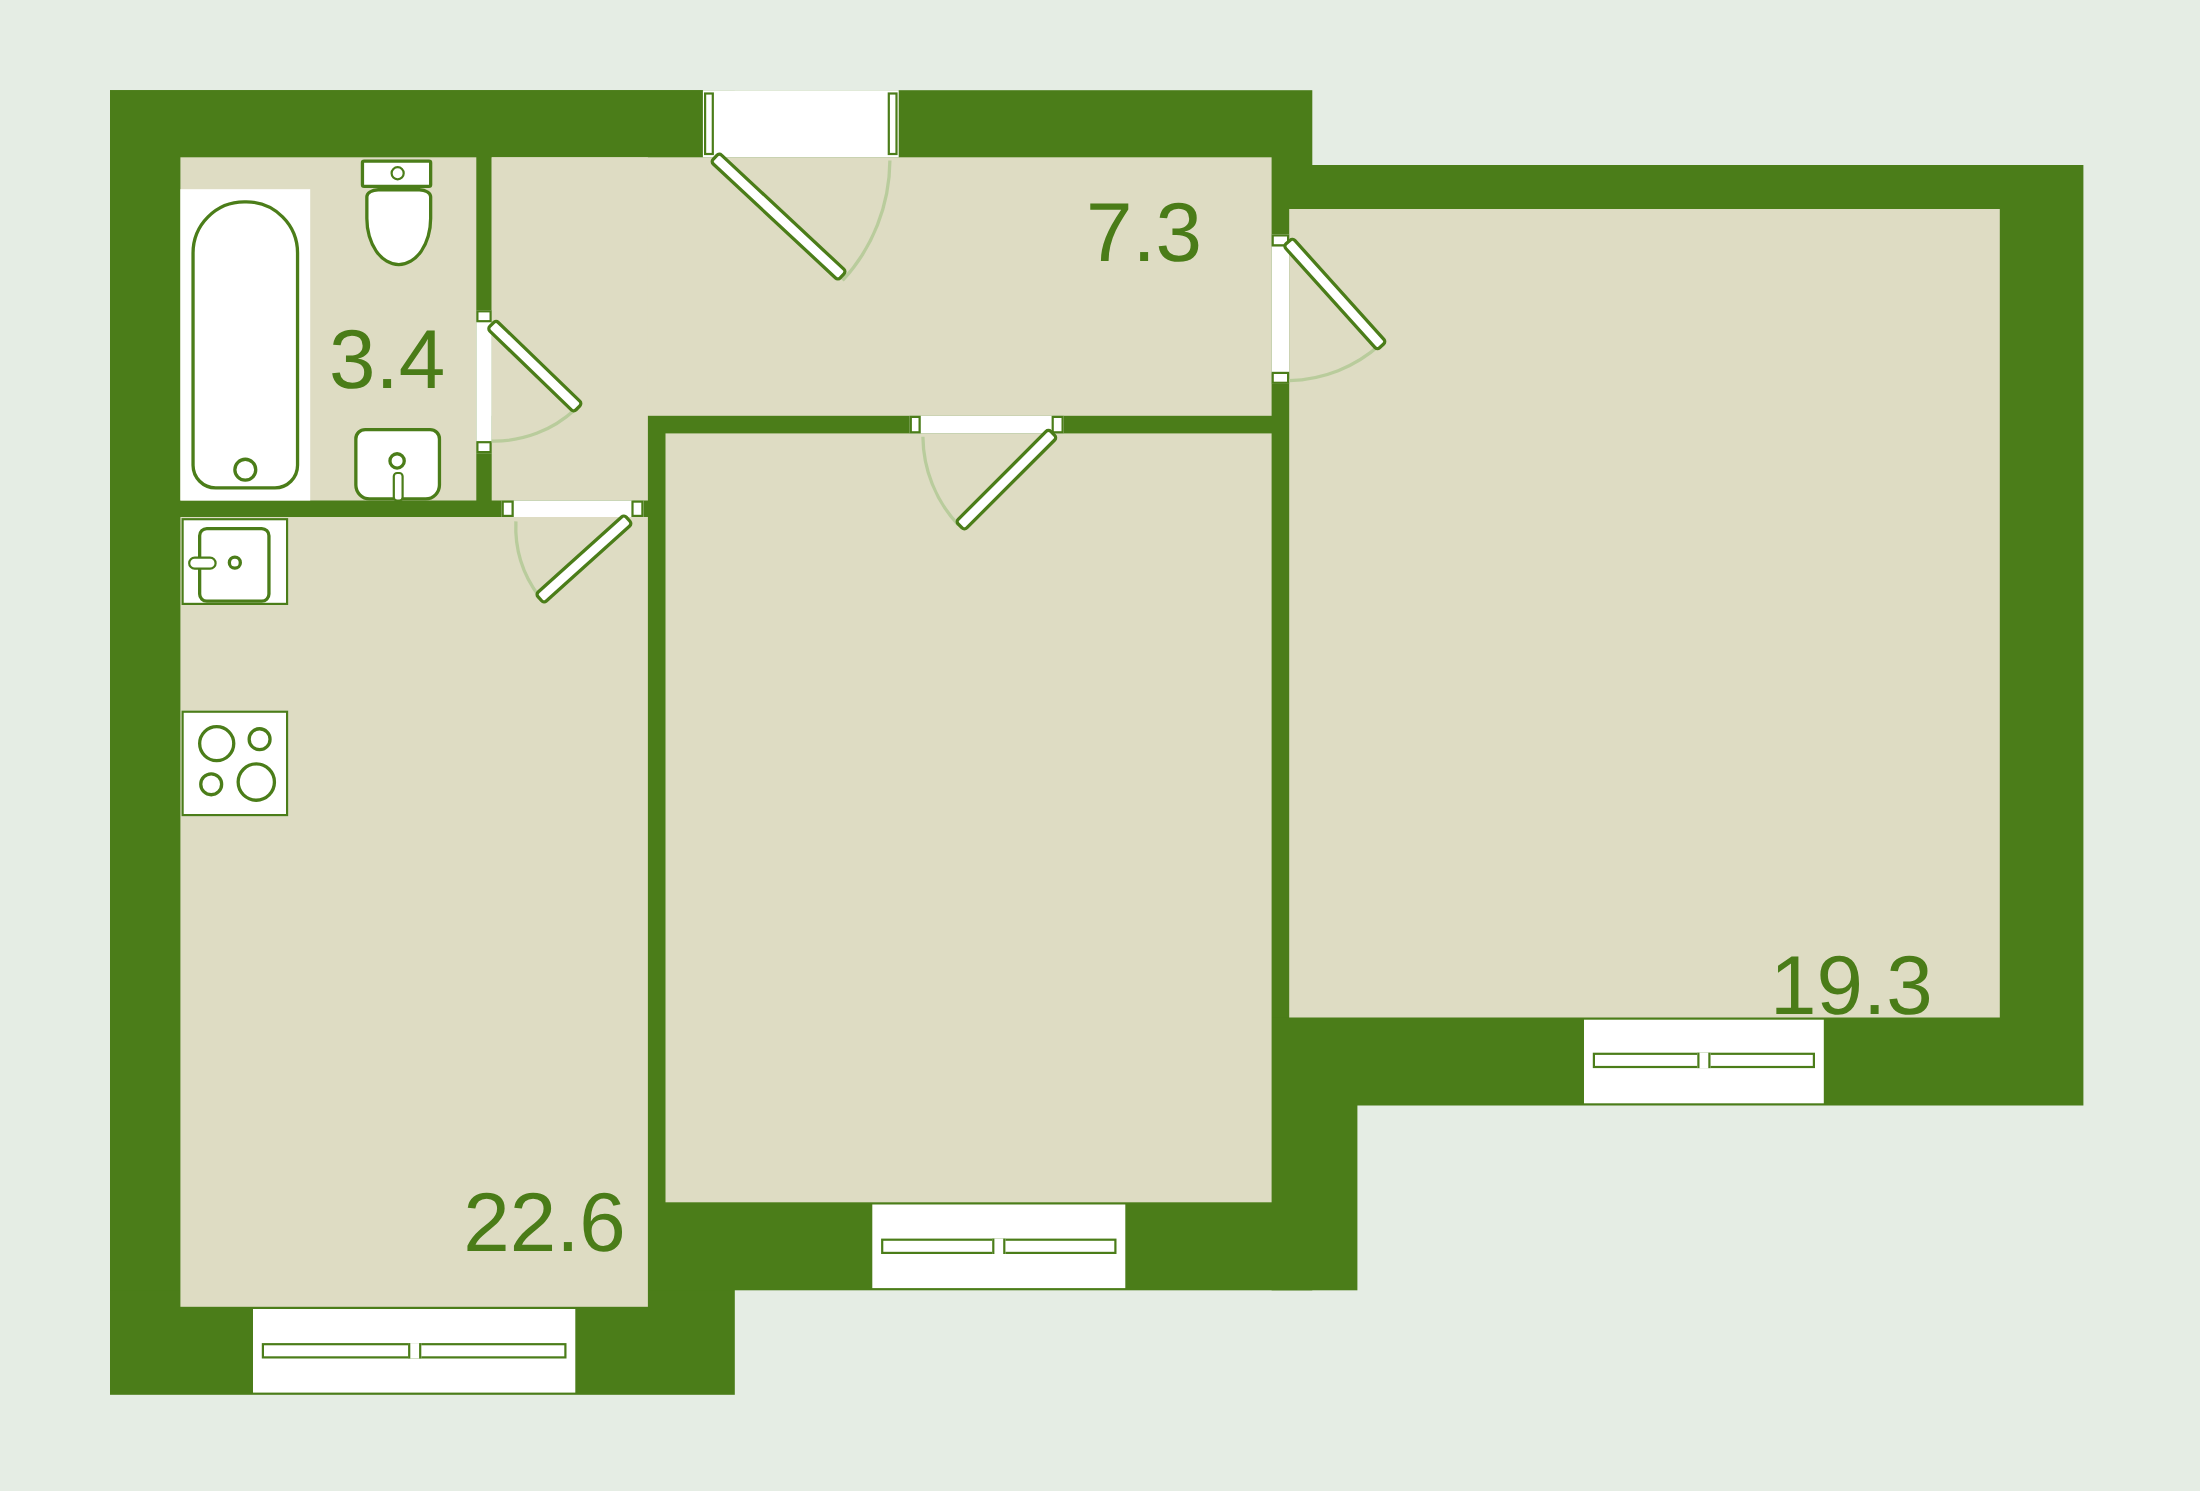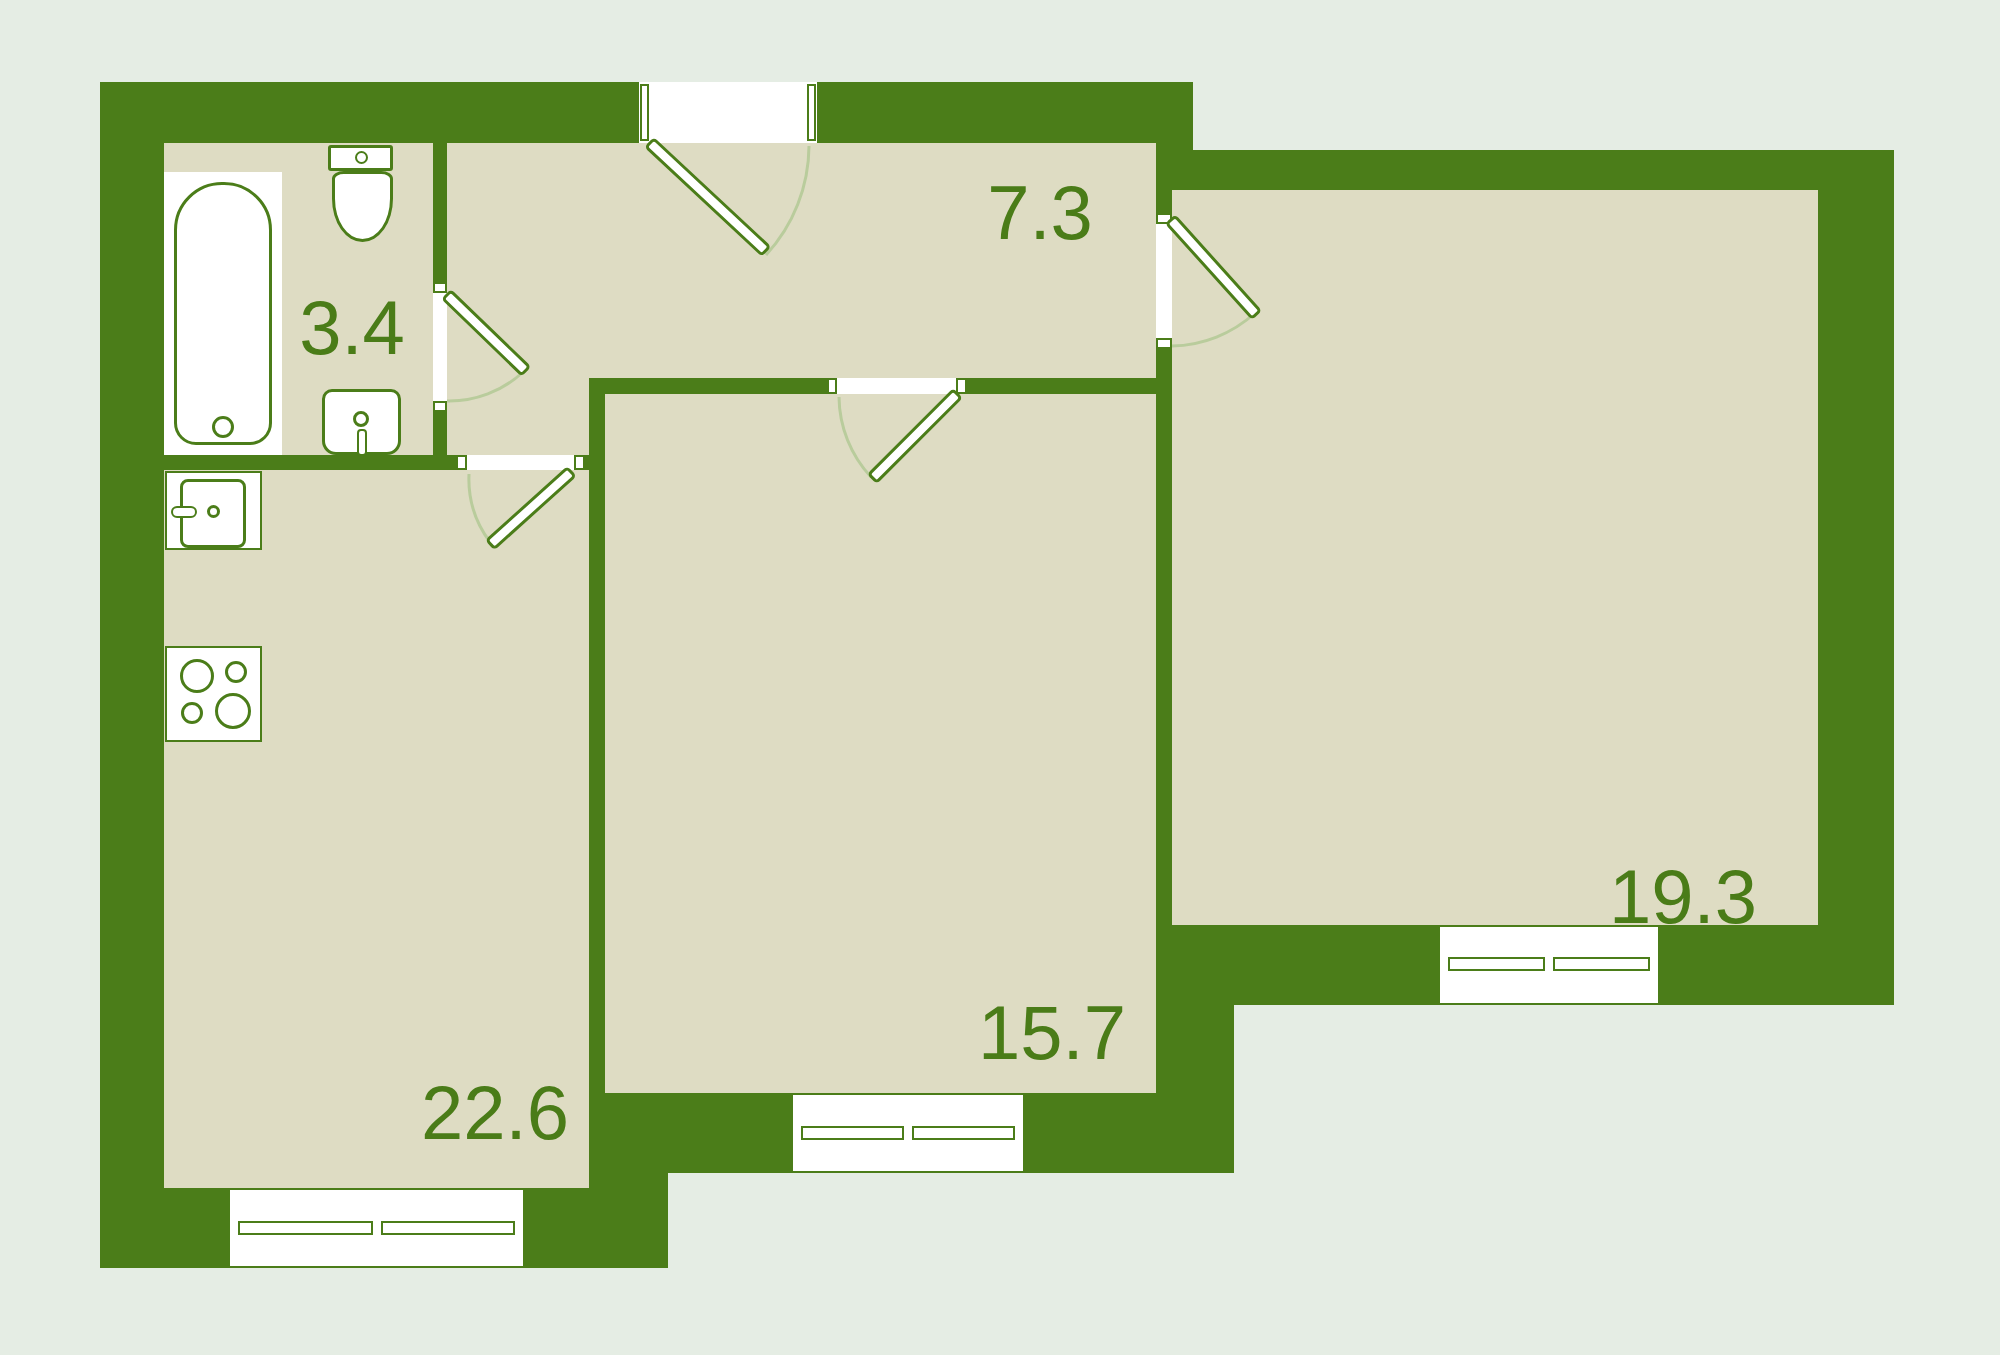--- a/index.html
+++ b/index.html
@@ -143,16 +143,15 @@
     <rect class="leaf" x="571" y="466.5" width="108" height="11" rx="3" transform="rotate(138 571 472)"></rect>
     <path class="swing" d="M 839 397 A 119 119 0 0 0 871 477"></path>
     <rect class="leaf" x="957" y="388.5" width="119" height="11" rx="3" transform="rotate(135 957 394)"></rect>
     <path class="swing" d="M 1255 313 A 127 127 0 0 1 1172 346"></path>
     <rect class="leaf" x="1171" y="214.5" width="127" height="11" rx="3" transform="rotate(48 1171 220)"></rect>
   </svg>
 
   <div class="area-label" style="left:352px;top:327px;">3.4</div>
   <div class="area-label" style="left:1040px;top:212px;">7.3</div>
   <div class="area-label" style="left:495px;top:1112px;">22.6</div>
-  <div class="area-label" style="left:1052px;top:1032px;">15.7</div>
   <div class="area-label" style="left:1683px;top:853px;margin-top:43px;">19.3</div>
 
 </div>
 
 </body></html>

